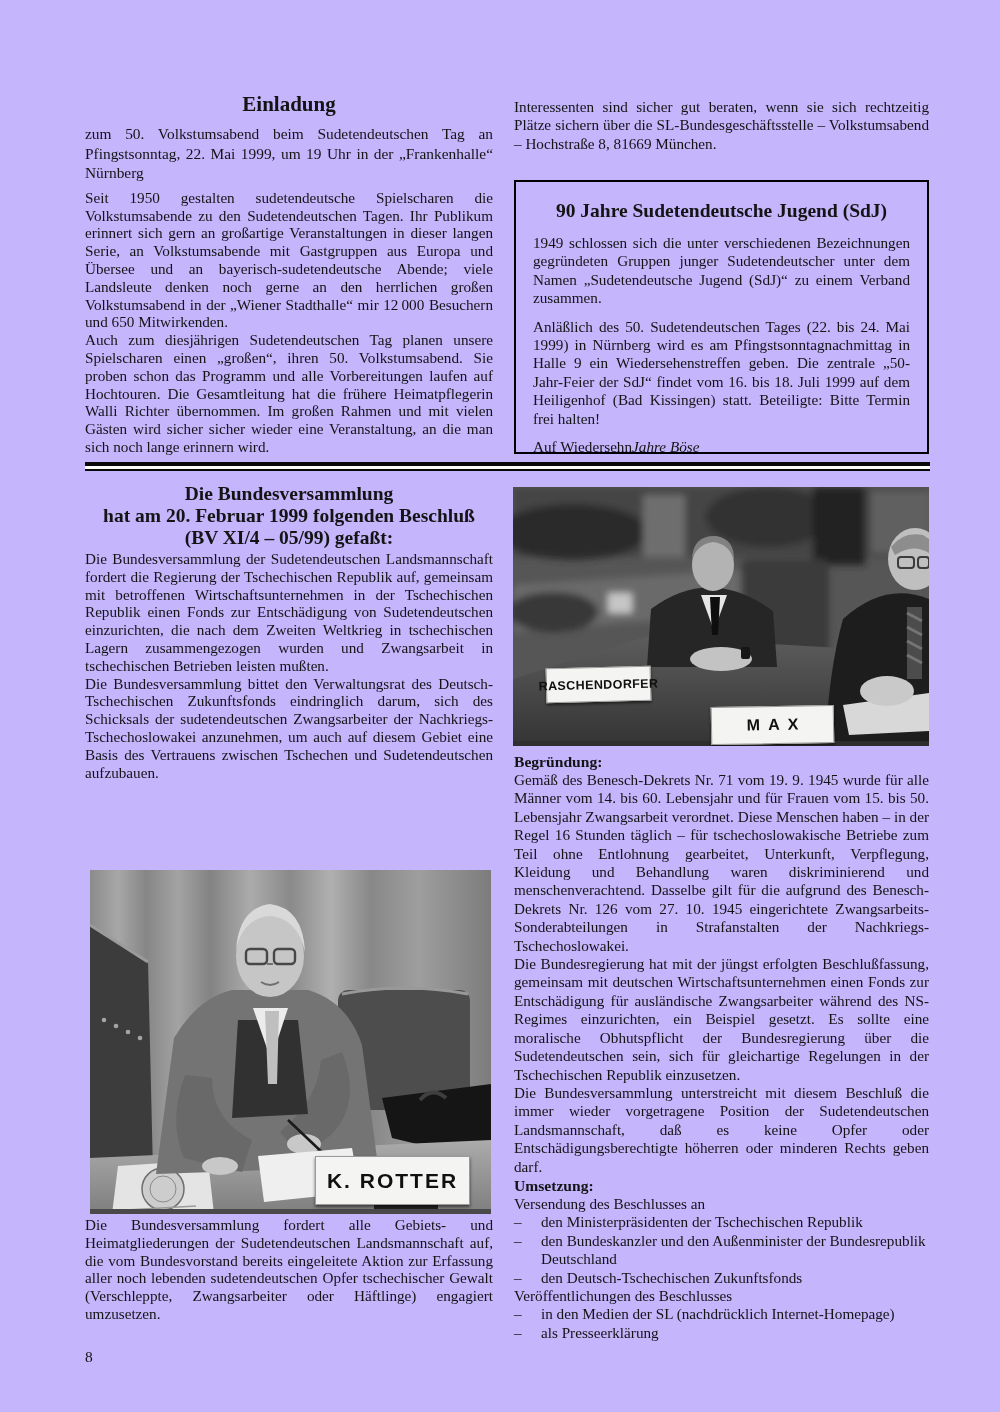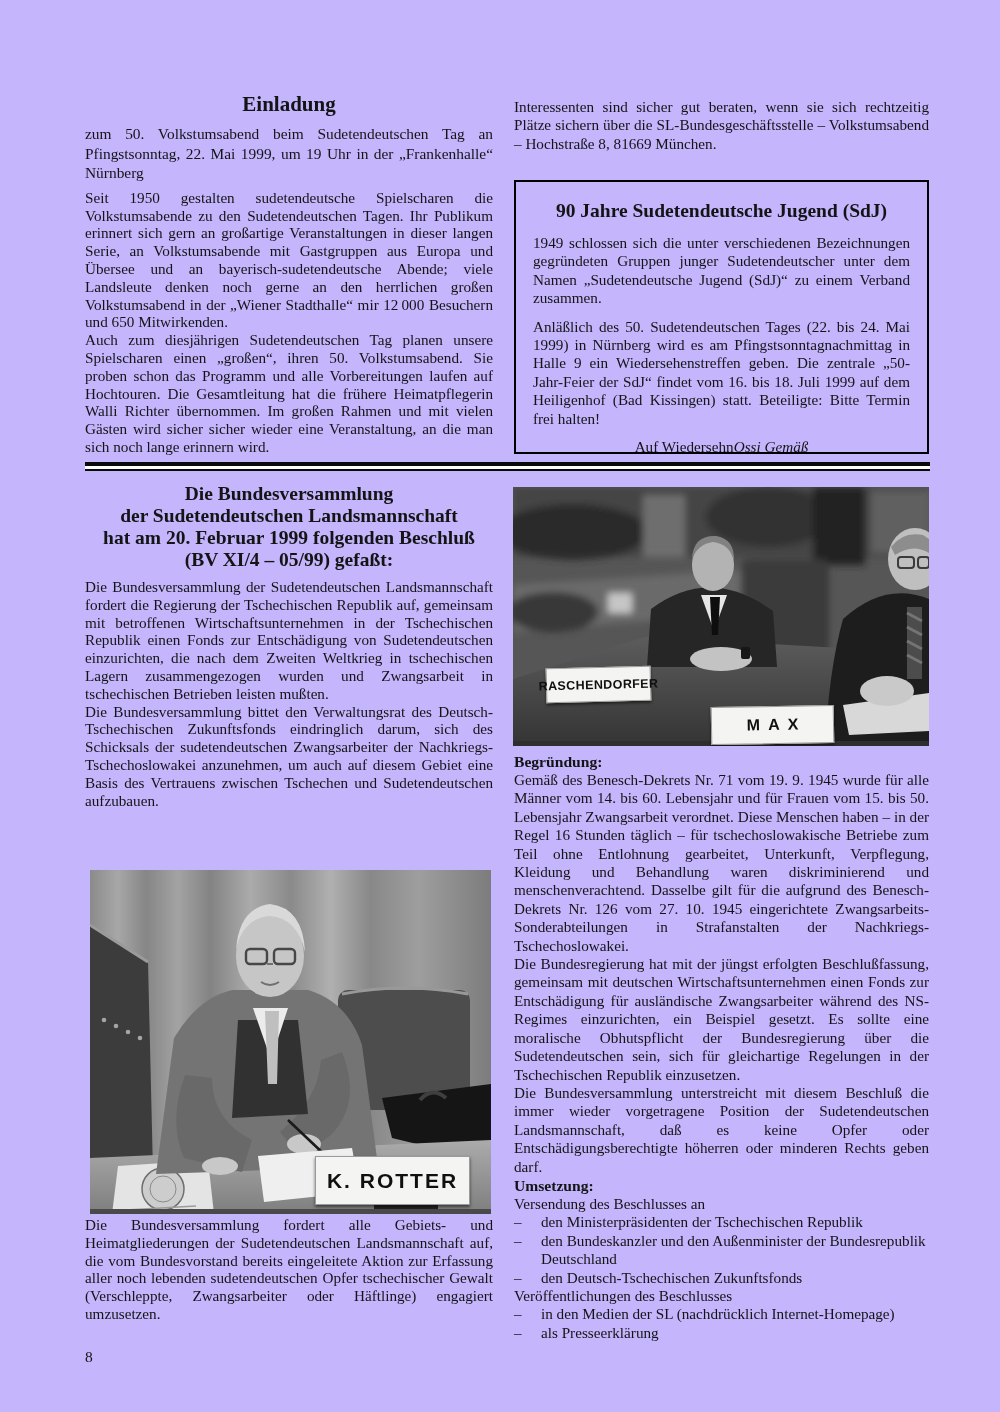--- a/index.html
+++ b/index.html
@@ -16,28 +16,28 @@
   
   .einladung{position:absolute; left:85px; top:92px; width:408px;}
   .einladung h1{margin:0 0 8px 0; font-size:21px; line-height:24px; text-align:center; font-weight:bold;}
   .einladung .subtitle{font-weight:normal; font-size:15.4px; line-height:19.6px; text-align:justify; margin-bottom:6px;}
   
   .cont-right{position:absolute; left:514px; top:98px; width:415px;}
   .sdj-box{position:absolute; left:514px; top:180px; width:415px; height:274px;
     border:2px solid #000; box-sizing:border-box; padding:12px 17px 0 17px;}
   .sdj-box h2{margin:6px 0 12px 0; font-size:19.5px; text-align:center; font-weight:bold;}
   .sdj-box p{margin-bottom:10px;}
-  .sig-row{display:flex; justify-content:center; font-size:15.2px; margin-top:2px;}
+  .sig-row{display:flex; justify-content:flex-start; font-size:15.2px; margin-top:2px;}
   .sig-row .sig{font-style:italic;}
   
   .double-rule{position:absolute; left:85px; top:462px; width:845px; height:3px;
     border-top:4px solid #0a0a0a; border-bottom:2px solid #0a0a0a; background:#fdfdfc;}
   
   .beschluss{position:absolute; left:85px; top:483px; width:408px;}
-  .beschluss .bheading{font-weight:bold; font-size:19.5px; line-height:22px; text-align:center; margin-bottom:7px;}
+  .beschluss .bheading{font-weight:bold; font-size:19.5px; line-height:22px; text-align:center; margin-bottom:1px;}
   
   .right-bottom{position:absolute; left:514px; top:752px; width:415px;}
   .sub-head{font-weight:bold; font-size:15.6px; line-height:19px; margin:0;}
   .dash-list{margin:0;}
   .dash-item{display:flex; font-size:15.2px; line-height:18.4px;}
   .dash-item .dash{flex:none; width:27px;}
   .dash-item .itxt{flex:1;}
   
   .photo{position:absolute; overflow:hidden; background:#555;}
   .photo-meeting{left:513px; top:487px; width:416px; height:259px;}
@@ -73,30 +73,29 @@
   </section>
 
   <section class="sdj-box">
     <h2>90 Jahre Sudetendeutsche Jugend (SdJ)</h2>
     <div class="body-text-r">
       <p>1949 schlossen sich die unter verschiedenen Bezeichnungen gegründeten Gruppen junger Sudetendeutscher unter dem Namen „Sudetendeutsche Jugend (SdJ)“ zu einem Verband zusammen.</p>
       <p>Anläßlich des 50. Sudetendeutschen Tages (22. bis 24. Mai 1999) in Nürnberg wird es am Pfingstsonntagnachmittag in Halle 9 ein Wiedersehenstreffen geben. Die zentrale „50-Jahr-Feier der SdJ“ findet vom 16. bis 18. Juli 1999 auf dem Heiligenhof (Bad Kissingen) statt. Beteiligte: Bitte Termin frei halten!</p>
     </div>
     <div class="sig-row">
       <span>Auf Wiedersehn</span>
-      <span class="sig">Ossi Gemäß</span>
+      <span class="sig">Jahre Böse</span>
     </div>
   </section>
 
   <div class="double-rule"></div>
 
   <section class="beschluss">
     <div class="bheading">
       <div>Die Bundesversammlung</div>
-      <div>der Sudetendeutschen Landsmannschaft</div>
       <div>hat am 20. Februar 1999 folgenden Beschluß</div>
       <div>(BV XI/4 – 05/99) gefaßt:</div>
     </div>
     <div class="body-text">
       <p>Die Bundesversammlung der Sudetendeutschen Landsmannschaft fordert die Regierung der Tschechischen Republik auf, gemeinsam mit betroffenen Wirtschaftsunternehmen in der Tschechischen Republik einen Fonds zur Entschädigung von Sudetendeutschen einzurichten, die nach dem Zweiten Weltkrieg in tschechischen Lagern zusammengezogen wurden und Zwangsarbeit in tschechischen Betrieben leisten mußten.</p>
       <p>Die Bundesversammlung bittet den Verwaltungsrat des Deutsch-Tschechischen Zukunftsfonds eindringlich darum, sich des Schicksals der sudetendeutschen Zwangsarbeiter der Nachkriegs-Tschechoslowakei anzunehmen, um auch auf diesem Gebiet eine Basis des Vertrauens zwischen Tschechen und Sudetendeutschen aufzubauen.</p>
     </div>
   </section>
 
   <figure class="photo photo-meeting" style="margin:0">

